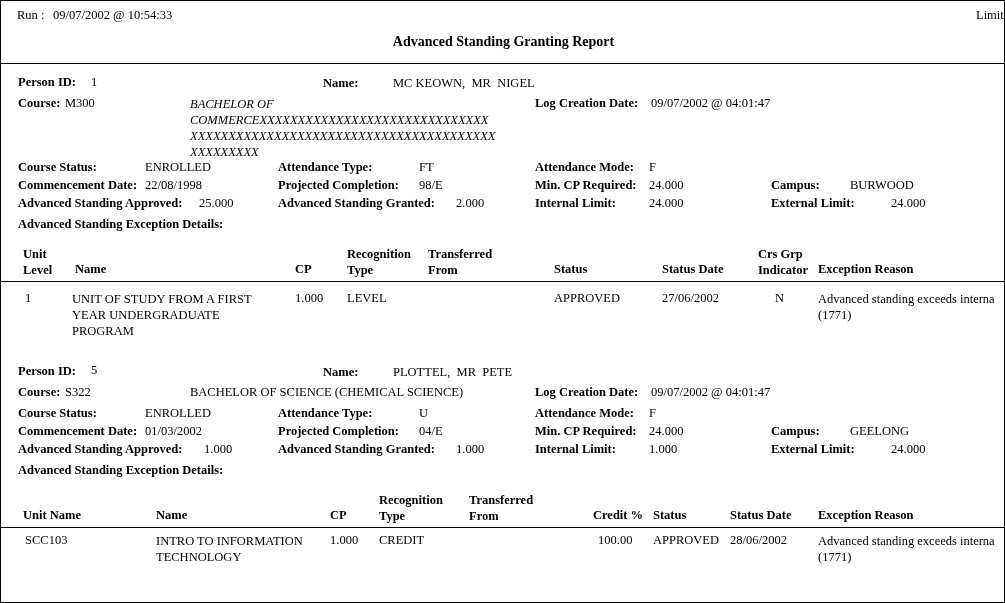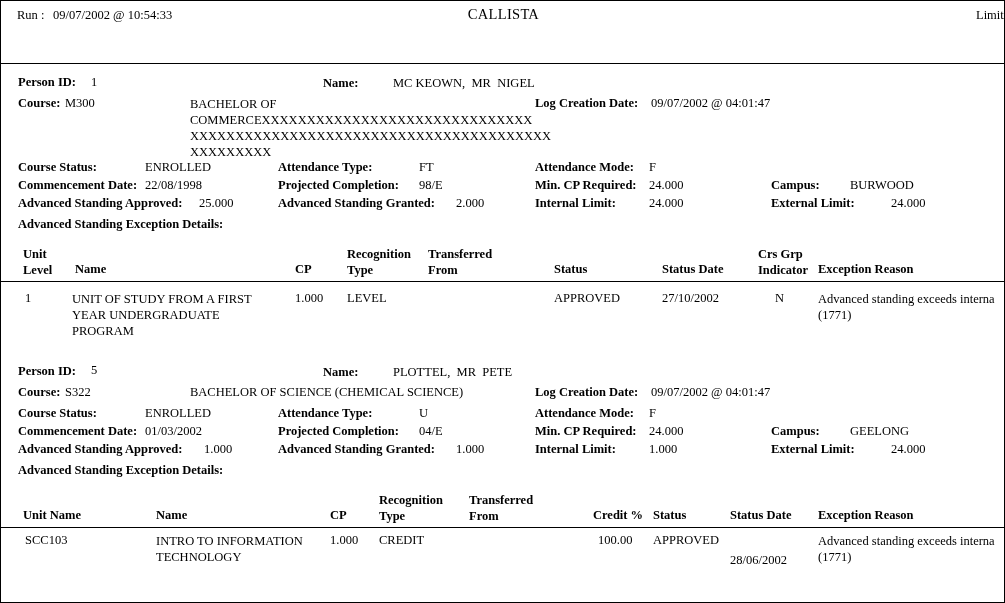--- a/index.html
+++ b/index.html
@@ -44,35 +44,35 @@
   .colhead { font-weight: bold; font-size: 12.5px; }
   .wrapbox { white-space: pre-line; line-height: 1.28; }
 </style>
 </head>
 <body>
 
 <div class="page">
 
   <div class="abs" style="left:16px; top:7px;">Run :</div>
   <div class="abs" style="left:52px; top:7px;">09/07/2002 @ 10:54:33</div>
-  <div class="abs title-main" style="left:0; top:5px; width:1005px; text-align:center;">CALLISTA</div>
   <div class="abs" style="left:975px; top:7px;">Limit</div>
 
+  <div class="abs title-sub" style="left:0; top:33px; width:1005px; text-align:center;">Advanced Standing Granting Report</div>
 
   <div class="hdr-line" style="top:62px;"></div>
 
   <div>
     <div class="abs lbl" style="left:17px; top:74px;">Person ID:</div>
     <div class="abs val" style="left:90px; top:74px;">1</div>
     <div class="abs lbl" style="left:322px; top:75px;">Name:</div>
     <div class="abs val" style="left:392px; top:75px;">MC KEOWN,  MR  NIGEL</div>
 
     <div class="abs lbl" style="left:17px; top:95px;">Course:</div>
     <div class="abs val" style="left:64px; top:95px;">M300</div>
-    <div class="abs val wrapbox" style="left:189px; top:95px; width:330px;">BACHELOR OF
+    <div class="abs val wrapbox" style="left:189px; top:95px; width:330px;font-style:italic;">BACHELOR OF
 COMMERCEXXXXXXXXXXXXXXXXXXXXXXXXXXXXXX
 XXXXXXXXXXXXXXXXXXXXXXXXXXXXXXXXXXXXXXXX
 XXXXXXXXX</div>
 
     <div class="abs lbl" style="left:534px; top:95px;">Log Creation Date:</div>
     <div class="abs val" style="left:650px; top:95px;">09/07/2002 @ 04:01:47</div>
 
     <div class="abs lbl" style="left:17px; top:159px;">Course Status:</div>
     <div class="abs val" style="left:144px; top:159px;">ENROLLED</div>
     <div class="abs lbl" style="left:277px; top:159px;">Attendance Type:</div>
@@ -118,21 +118,21 @@
 
     <div>
       <div class="abs val" style="left:24px; top:290px;">1</div>
       <div class="abs val wrapbox" style="left:71px; top:290px; width:190px;">UNIT OF STUDY FROM A FIRST
 YEAR UNDERGRADUATE
 PROGRAM</div>
       <div class="abs val" style="left:294px; top:290px;">1.000</div>
       <div class="abs val" style="left:346px; top:290px;">LEVEL</div>
       <div class="abs val" style="left:427px; top:290px;"></div>
       <div class="abs val" style="left:553px; top:290px;">APPROVED</div>
-      <div class="abs val" style="left:661px; top:290px;">27/10/2002</div>
+      <div class="abs val" style="left:661px; top:290px;">27/06/2002</div>
       <div class="abs val" style="left:774px; top:290px;">N</div>
       <div class="abs val wrapbox" style="left:817px; top:290px; width:215px;">Advanced standing exceeds interna
 (1771)</div>
     </div>
   </div>
 
   <div>
     <div class="abs lbl" style="left:17px; top:363px;">Person ID:</div>
     <div class="abs val" style="left:90px; top:362px;">5</div>
     <div class="abs lbl" style="left:322px; top:364px;">Name:</div>
@@ -187,19 +187,19 @@
 
     <div>
       <div class="abs val" style="left:24px; top:532px;">SCC103</div>
       <div class="abs val wrapbox" style="left:155px; top:532px; width:180px;">INTRO TO INFORMATION
 TECHNOLOGY</div>
       <div class="abs val" style="left:329px; top:532px;">1.000</div>
       <div class="abs val" style="left:378px; top:532px;">CREDIT</div>
       <div class="abs val" style="left:468px; top:532px;"></div>
       <div class="abs val" style="left:597px; top:532px;">100.00</div>
       <div class="abs val" style="left:652px; top:532px;">APPROVED</div>
-      <div class="abs val" style="left:729px; top:552px;text-align:center;">28/06/2002</div>
+      <div class="abs val" style="left:729px; top:532px;text-align:center;">28/06/2002</div>
       <div class="abs val wrapbox" style="left:817px; top:532px; width:215px;">Advanced standing exceeds interna
 (1771)</div>
     </div>
   </div>
 
 </div>
 
 </body></html>

